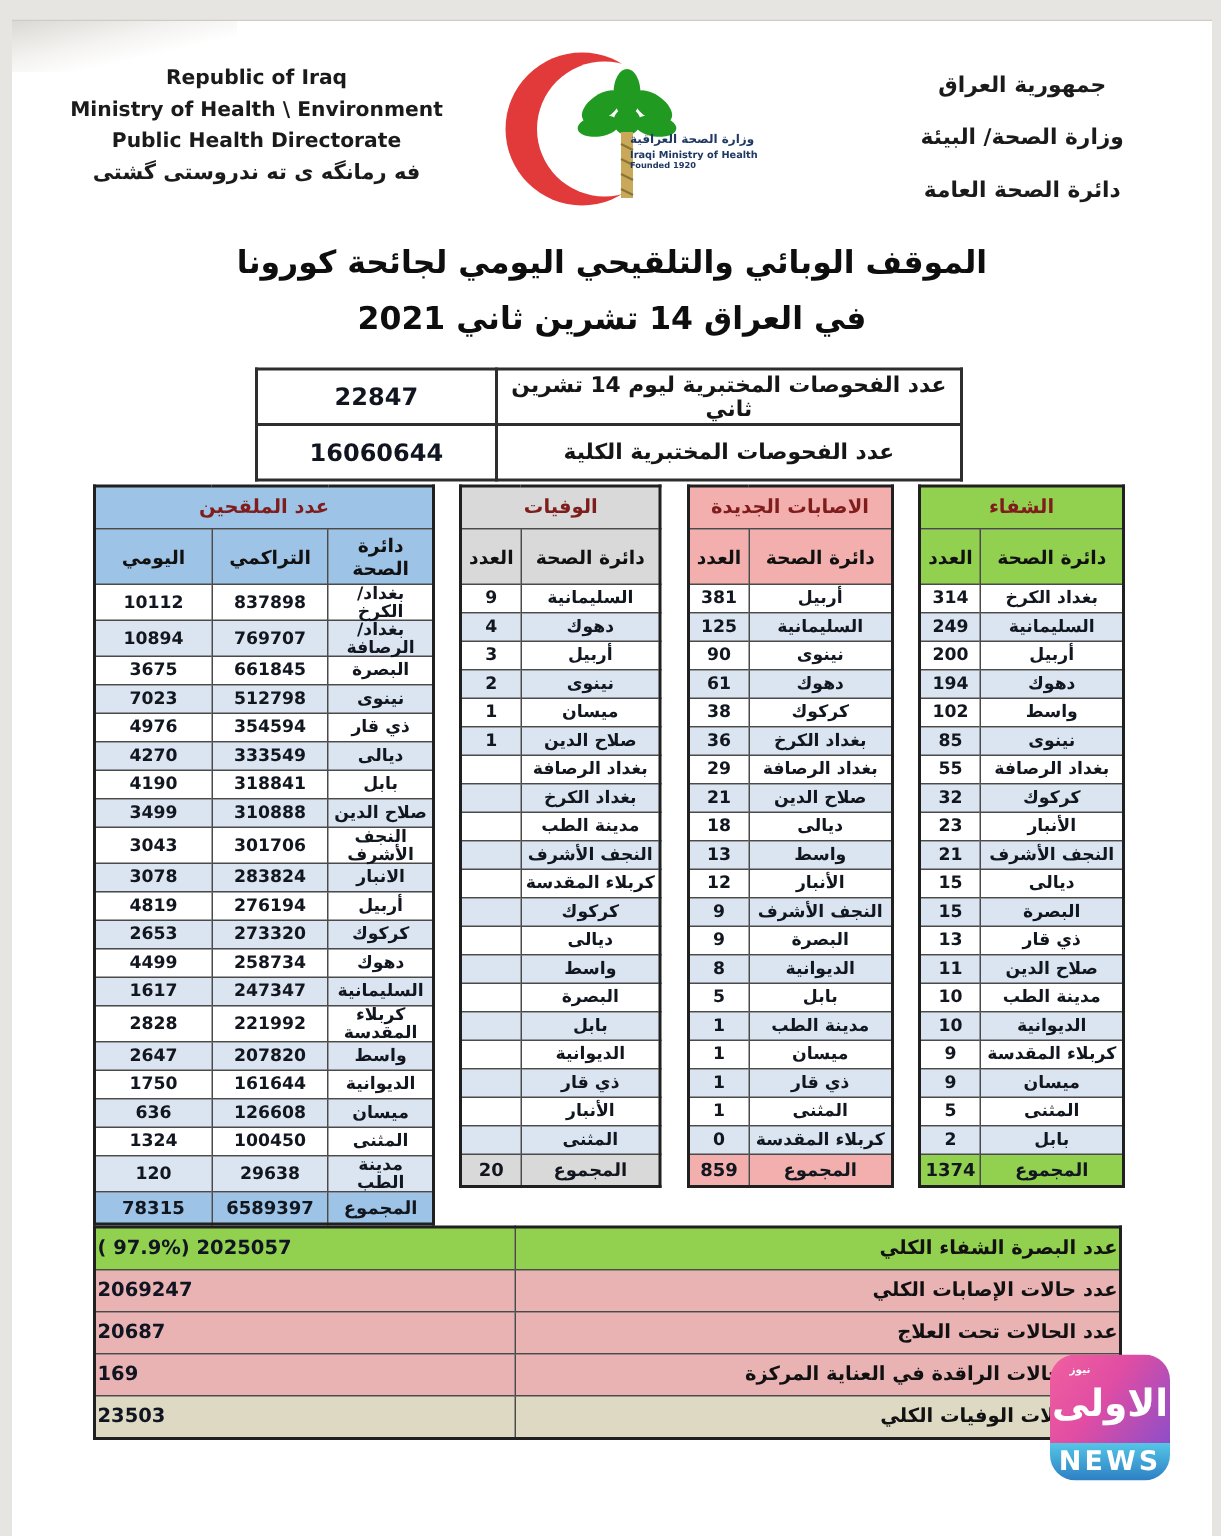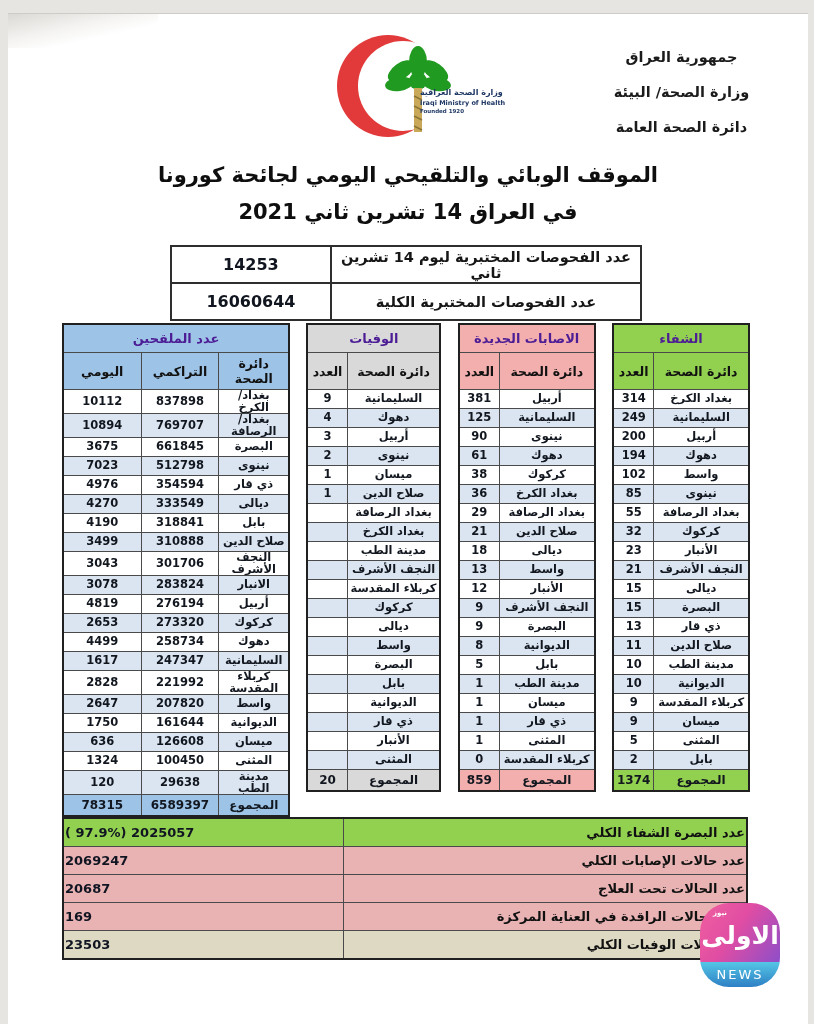--- a/index.html
+++ b/index.html
@@ -54,21 +54,21 @@
   .tests .c-name { width:66%; font-size:14.5px; }
   .tests .c-val  { font-size:16px; color:#10151f; }
 
   
   .grid {
     position:absolute; left:54px; top:309px; width:688px;
     display:flex; justify-content:space-between; align-items:flex-start; direction:rtl;
   }
   .dtable { direction:rtl; font-weight:bold; border:2px solid #202020; color:#12171f; }
   .dtable th, .dtable td { border:1px solid #4a4a4a; text-align:center; padding:0 2px; }
-  .dtable .ttl th   { height:27px; font-size:13px; color:#4c1d95; }
+  .dtable .ttl th   { height:27px; font-size:13px; color:#7f1d1d; }
   .dtable .colhdr th{ height:36px; font-size:12.5px; color:#111; }
   .dtable tbody td  { height:18px; font-size:11.5px; line-height:1; }
   .dtable tbody tr:nth-child(even) td { background:var(--alt-row); }
   .dtable tfoot td  { height:20px; font-size:12px; }
   .w-blue  { width:228px; }
   .w-gray  { width:135px; }
   .w-pink  { width:138px;border-radius:21px; }
   .w-green { width:138px; }
   .cols2 .c-name { width:70%; }
   .cols2 .c-val  { width:30%; }
@@ -87,43 +87,49 @@
   .summary td { border:1px solid #4a4a4a; height:25px; font-size:13px; color:#101521; }
   .summary .c-name { width:59%; color:#111; }
   .summary .c-val  { direction:ltr; }
   .sum-green td { background:var(--green-header); }
   .sum-pink  td { background:var(--sum-pink); }
   .sum-tan   td { background:var(--sum-tan); }
 
   
   .wm {
     position:absolute; left:692px; top:889px; width:80px; height:84px;
-    border-radius:29px; overflow:hidden;
+    border-radius:17px; overflow:hidden;
   }
   .wm-top {
     position:relative; height:59px;
     background:linear-gradient(125deg,#f0609f 0%,#e04da3 45%,#8e4ec9 100%);
     display:flex; align-items:center; justify-content:center;
   }
   .wm-tag {
     position:absolute; top:6px; left:13px; font-size:7px; font-weight:bold; color:#fff;
   }
   .wm-name { font-size:25px; font-weight:bold; color:#fff; margin-top:6px; direction:rtl; }
   .wm-news {
     height:25px; background:linear-gradient(180deg,#55c6e6,#2d7fc4);
     display:flex; align-items:center; justify-content:center;
-    color:#fff; font-weight:normal; font-size:13px; letter-spacing:2px;
+    color:#fff; font-weight:bold; font-size:18px; letter-spacing:2px;
   }
 </style>
 </head>
 <body>
 
 <div class="page">
   <div class="fold"></div>
 
+  <div class="hdr-en">
+    <div>Republic of Iraq</div>
+    <div>Ministry of Health \ Environment</div>
+    <div>Public Health Directorate</div>
+    <div class="ku">فه رمانگه ى ته ندروستى گشتى</div>
+  </div>
 
   <div class="logo">
     <svg width="130" height="122" viewBox="0 0 130 122">
       <circle cx="58" cy="60" r="51" fill="#e23a3a"></circle>
       <circle cx="73" cy="60" r="45" fill="#ffffff"></circle>
       <g fill="#219a21">
         <ellipse cx="88" cy="36" rx="9" ry="16"></ellipse>
         <ellipse cx="71" cy="45" rx="15" ry="8" transform="rotate(-35 71 45)"></ellipse>
         <ellipse cx="105" cy="45" rx="15" ry="8" transform="rotate(35 105 45)"></ellipse>
         <ellipse cx="69" cy="58" rx="14" ry="7" transform="rotate(-8 69 58)"></ellipse>
@@ -153,21 +159,21 @@
 
   <div class="title">
     <div>الموقف الوبائي والتلقيحي اليومي لجائحة كورونا</div>
     <div>في العراق  14  تشرين ثاني 2021</div>
   </div>
 
   <table class="tests">
     <tbody>
       <tr>
         <td class="c-name">عدد الفحوصات المختبرية  ليوم 14 تشرين ثاني</td>
-        <td class="c-val">14253</td>
+        <td class="c-val">22847</td>
       </tr>
       <tr>
         <td class="c-name">عدد الفحوصات المختبرية الكلية</td>
         <td class="c-val">16060644</td>
       </tr>
     </tbody>
   </table>
 
   <div class="grid">
 

